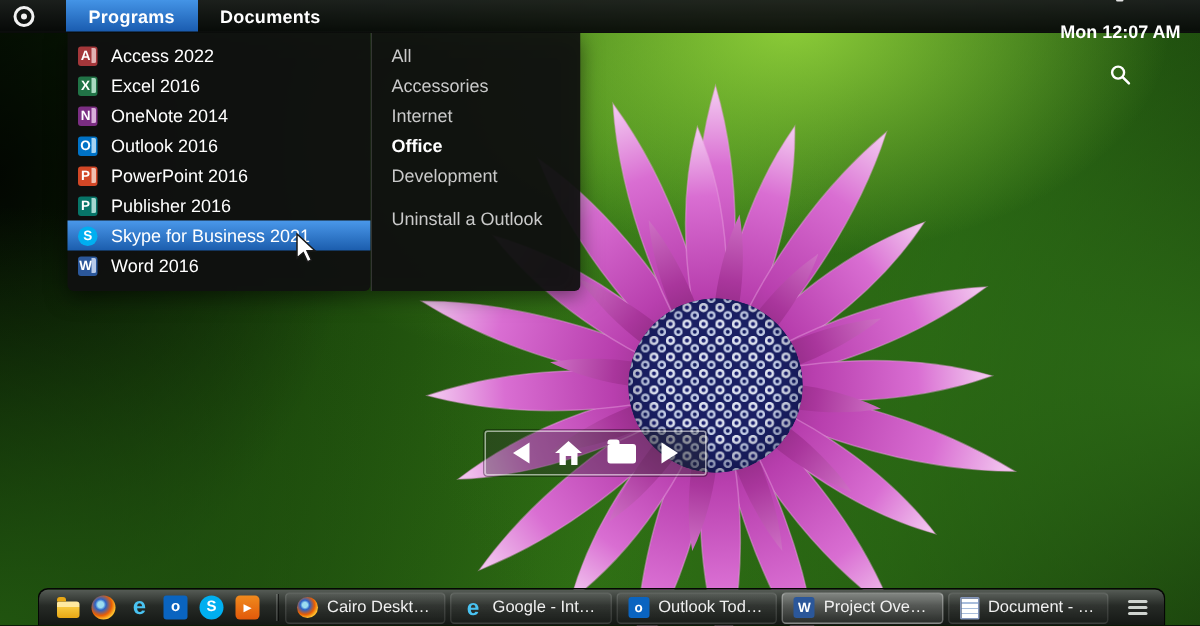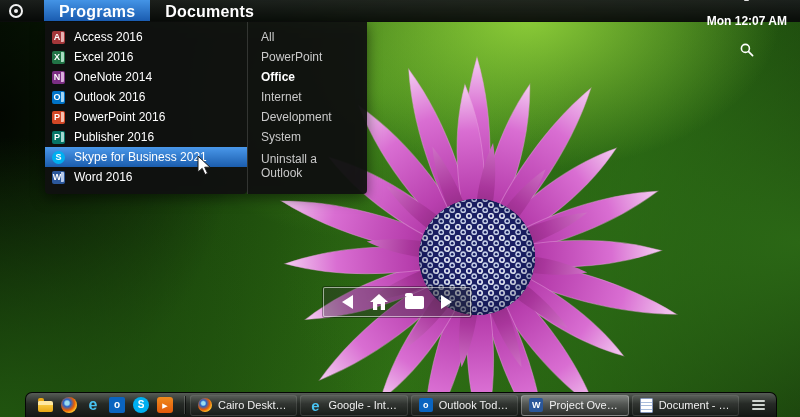--- a/index.html
+++ b/index.html
@@ -17,34 +17,34 @@
   .flower{position:absolute;left:0;top:0;z-index:1;pointer-events:none;}
   
   .topbar{position:absolute;top:0;left:0;right:0;height:22px;display:flex;align-items:center;
     background:linear-gradient(rgba(28,31,29,.96),rgba(7,9,8,.94));z-index:30;
     border-bottom:1px solid rgba(0,0,0,.6);box-sizing:border-box;}
   .cairo-logo{margin-left:9px;width:14px;height:14px;border:2px solid #f2f2f2;border-radius:50%;
     box-sizing:border-box;position:relative;flex:none;}
   .cairo-logo::after{content:"";position:absolute;left:50%;top:50%;width:4px;height:4px;margin:-2px 0 0 -2px;
     border-radius:50%;background:#f2f2f2;}
   .menus{display:flex;height:100%;margin-left:21px;}
-  .menu-item{height:100%;display:flex;align-items:flex-end;padding:0 15px;color:#fff;font-size:16px;
+  .menu-item{height:100%;display:flex;align-items:center;padding:0 15px;color:#fff;font-size:12px;
     font-weight:700;letter-spacing:.2px;cursor:default;}
   .menu-item.active{background:linear-gradient(#4494e6,#1a5cb0);}
   .topbar-right{margin-left:auto;display:flex;align-items:center;gap:15px;padding-right:13px;flex-direction:column;}
   .collapse-arrow{width:0;height:0;border-top:4px solid transparent;border-bottom:4px solid transparent;
     border-right:6px solid #c8c8c8;}
   .monitor-ico{width:15px;height:11px;border:1.5px solid #e2e2e2;border-radius:2.5px;box-sizing:border-box;position:relative;}
   .monitor-ico::after{content:"";position:absolute;left:50%;bottom:-3px;width:5px;height:2px;margin-left:-2.5px;background:#e2e2e2;border-radius:1px;}
   .clock{color:#fff;font-size:12px;font-weight:600;white-space:nowrap;}
   
   .flyout{position:absolute;top:22px;left:45px;display:flex;z-index:25;
     filter:drop-shadow(0 4px 7px rgba(0,0,0,.55));}
   .apps-panel{width:202px;background:rgba(16,17,16,.94);border-radius:0 0 4px 4px;padding:5px 0 7px;box-sizing:border-box;}
-  .cats-panel{width:120px;background:rgba(16,17,16,.94);border-left:1px solid rgba(255,255,255,.15);
+  .cats-panel{width:140px;background:rgba(16,17,16,.94);border-left:1px solid rgba(255,255,255,.15);
     border-radius:0 0 4px 0;padding:5px 0 7px;box-sizing:border-box;}
   .app-item{height:20px;display:flex;align-items:center;gap:9px;padding:0 7px;color:#fff;font-size:12px;cursor:default;}
   .app-item.selected{background:linear-gradient(#4a98ea,#1b5dad);}
   .app-ico{width:13px;height:13px;border-radius:2px;position:relative;display:flex;align-items:center;justify-content:center;flex:none;}
   .app-ico b{font-size:9px;font-weight:700;color:#fff;line-height:1;margin-right:3px;}
   .app-ico .page{position:absolute;right:1px;top:1.5px;width:3.5px;height:10px;border-radius:0 1px 1px 0;background:transparent;}
   .app-item.round .app-ico{border-radius:50%;}
   .app-item.round .app-ico b{margin-right:0;}
   .cat-item{height:20px;display:flex;align-items:center;padding:0 13px;color:#c9c9c9;font-size:12px;cursor:default;}
   .cat-item.active{color:#fff;font-weight:700;}
@@ -199,21 +199,21 @@
   </div>
 
   <div class="flyout">
     <div class="apps-panel">
 
         <div class="app-item">
           <span class="app-ico" style="background: rgb(164, 55, 58);">
             <b>A</b>
             <i class="page" style="background: rgb(227, 178, 179);"></i>
           </span>
-          <span class="app-label">Access 2016</span>
+          <span class="app-label">Access 2022</span>
         </div>
 
         <div class="app-item">
           <span class="app-ico" style="background: rgb(33, 115, 70);">
             <b>X</b>
             <i class="page" style="background: rgb(169, 217, 192);"></i>
           </span>
           <span class="app-label">Excel 2016</span>
         </div>
 
@@ -265,38 +265,35 @@
         </div>
       </div>
     <div class="cats-panel">
       <div>
 
           <div class="cat-item">
             <span>All</span>
           </div>
 
           <div class="cat-item">
-            <span>PowerPoint</span>
+            <span>Accessories</span>
+          </div>
+
+          <div class="cat-item">
+            <span>Internet</span>
           </div>
 
           <div class="cat-item active">
             <span>Office</span>
           </div>
 
           <div class="cat-item">
-            <span>Internet</span>
-          </div>
-
-          <div class="cat-item">
             <span>Development</span>
           </div>
 
-          <div class="cat-item">
-            <span>System</span>
-          </div>
         </div>
       <div class="cat-footer">
 
 
           <div class="cat-item">
             <span>Uninstall a Outlook</span>
           </div>
         </div>
     </div>
   </div>

